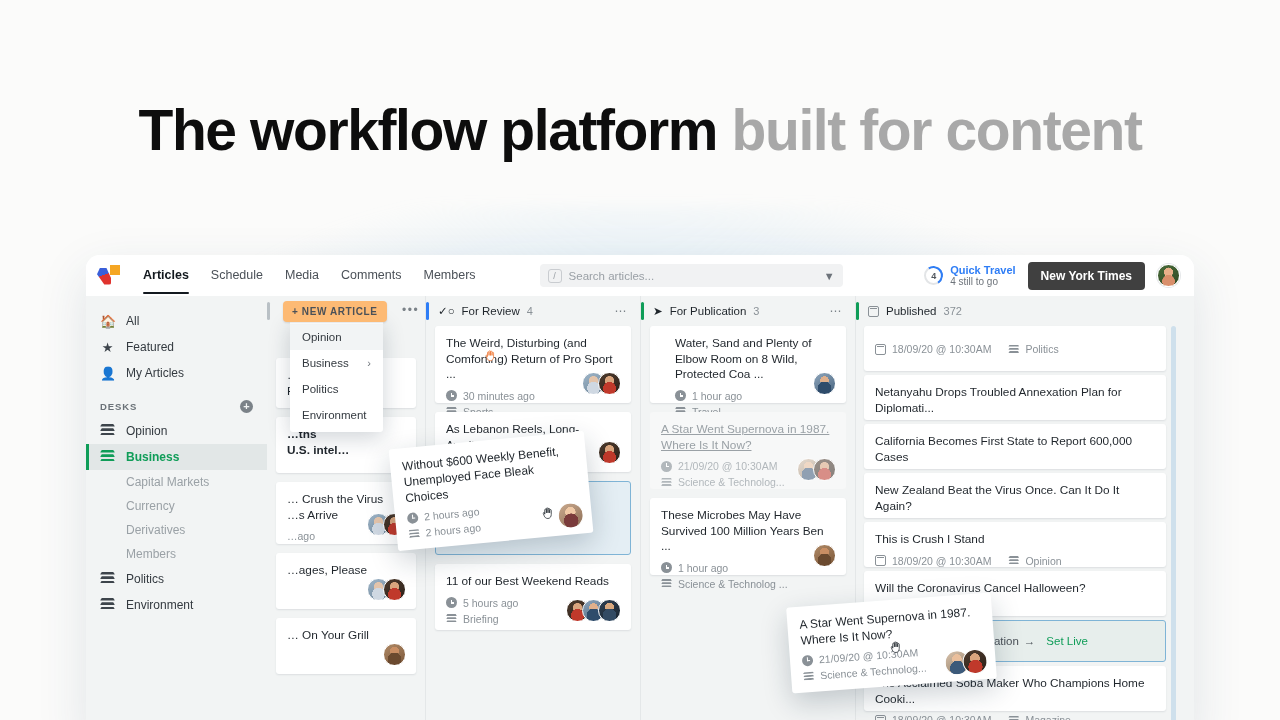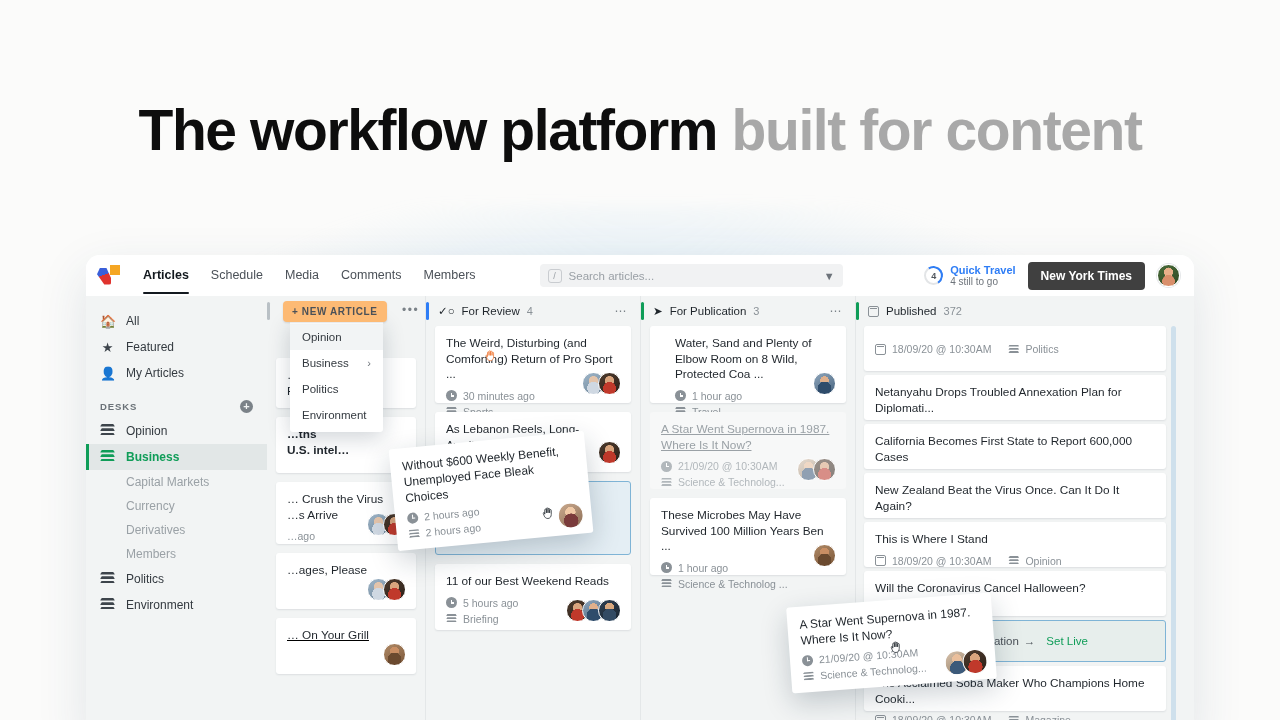--- a/index.html
+++ b/index.html
@@ -322,21 +322,21 @@
                 <div class="av b"></div>
             </div>
           </div>
           <div class="card" style="height:56px;">
             <div class="title" style="white-space:pre-line;">…ages, Please</div>
             <div class="avs">
               <div class="av a"></div>
                 <div class="av b"></div>
             </div>
           </div>
-          <div class="card" style="height:56px;text-decoration:underline;">
+          <div class="card" style="height:56px;">
             <div class="title" style="white-space:pre-line;">… On Your Grill</div>
             <div class="avs">
               <div class="av d"></div>
             </div>
           </div>
         </div>
 
         <div class="newbtn">
           <span>+</span>
           <span>NEW ARTICLE</span>
@@ -578,21 +578,21 @@
                     <i></i>
                     <i></i>
                     <i></i>
                   </span>
                   <span>World</span>
                 </div>
             </div>
           </div>
 
           <div class="card" style="height:45px;">
-            <div class="title">This is Where I Stand</div>
+            <div class="title">This is Crush I Stand</div>
             <div class="meta" style="flex-direction:row; gap:17px;">
               <div class="row">
                   <span class="calic"></span>
                   <span>18/09/20 @ 10:30AM</span>
                 </div>
               <div class="row">
                   <span class="mini-layers">
                     <i></i>
                     <i></i>
                     <i></i>

